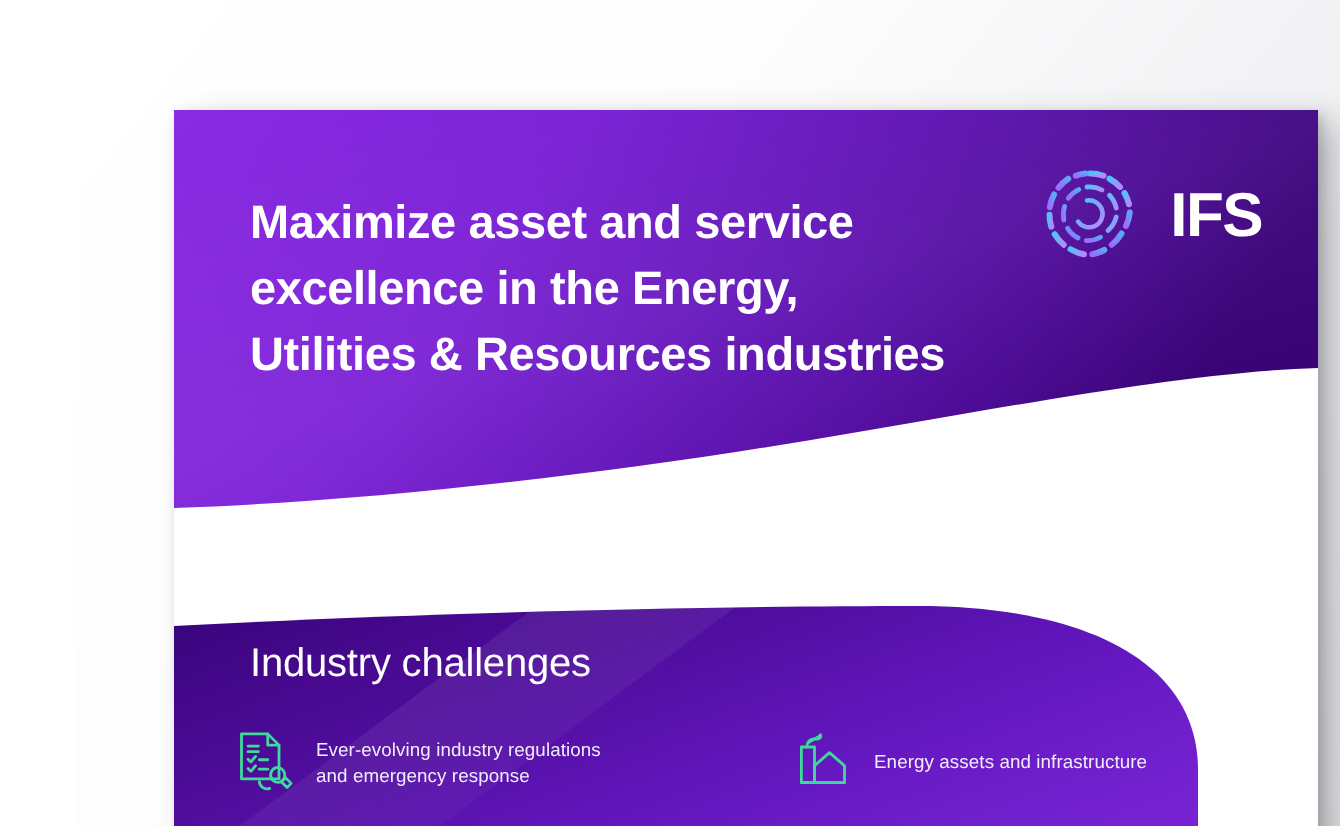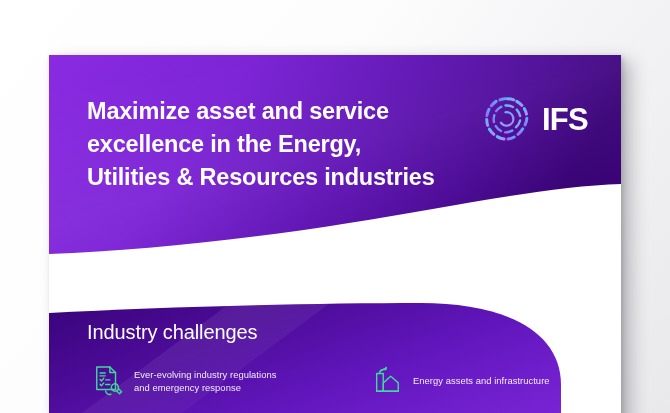--- a/index.html
+++ b/index.html
@@ -15,20 +15,21 @@
     font-family: "Liberation Sans", sans-serif;
     position: relative;
   }
 
   
   #viewport {
     position: absolute;
     inset: 0;
     background:
       linear-gradient(128deg, #ffffff 0%, #fdfdfe 38%, #f4f4f6 62%, #e9e9ec 100%);
+    margin-left: 38px;
   }
 
   
   #sheet {
     position: absolute;
     left: 49px;
     top: 55px;
     width: 572px;
     height: 400px;
     background: #ffffff;
@@ -64,27 +65,28 @@
     font-weight: 700;
     letter-spacing: -0.2px;
     white-space: pre-line;
     z-index: 4;
   }
 
   
   #logo {
     position: absolute;
     left: 434px;
-    top: 38px;
+    top: 26px;
     width: 110px;
     height: 52px;
     z-index: 4;
     display: flex;
     align-items: center;
     gap: 11px;
+    justify-content: space-between;
   }
   #logo-mark {
     width: 48px;
     height: 48px;
     flex: 0 0 auto;
   }
   #logo-word {
     color: #ffffff;
     font-size: 31px;
     font-weight: 700;
@@ -115,21 +117,21 @@
     color: #ffffff;
     font-size: 20px;
     font-weight: 400;
     letter-spacing: -0.1px;
     z-index: 5;
   }
 
   
   #challenge-grid {
     position: absolute;
-    left: 44px;
+    left: 30px;
     top: 86px;
     width: 520px;
     z-index: 5;
     display: grid;
     grid-template-columns: 235px 235px;
     column-gap: 12px;
     row-gap: 20px;
     gap: 44px;
   }
   .challenge {

